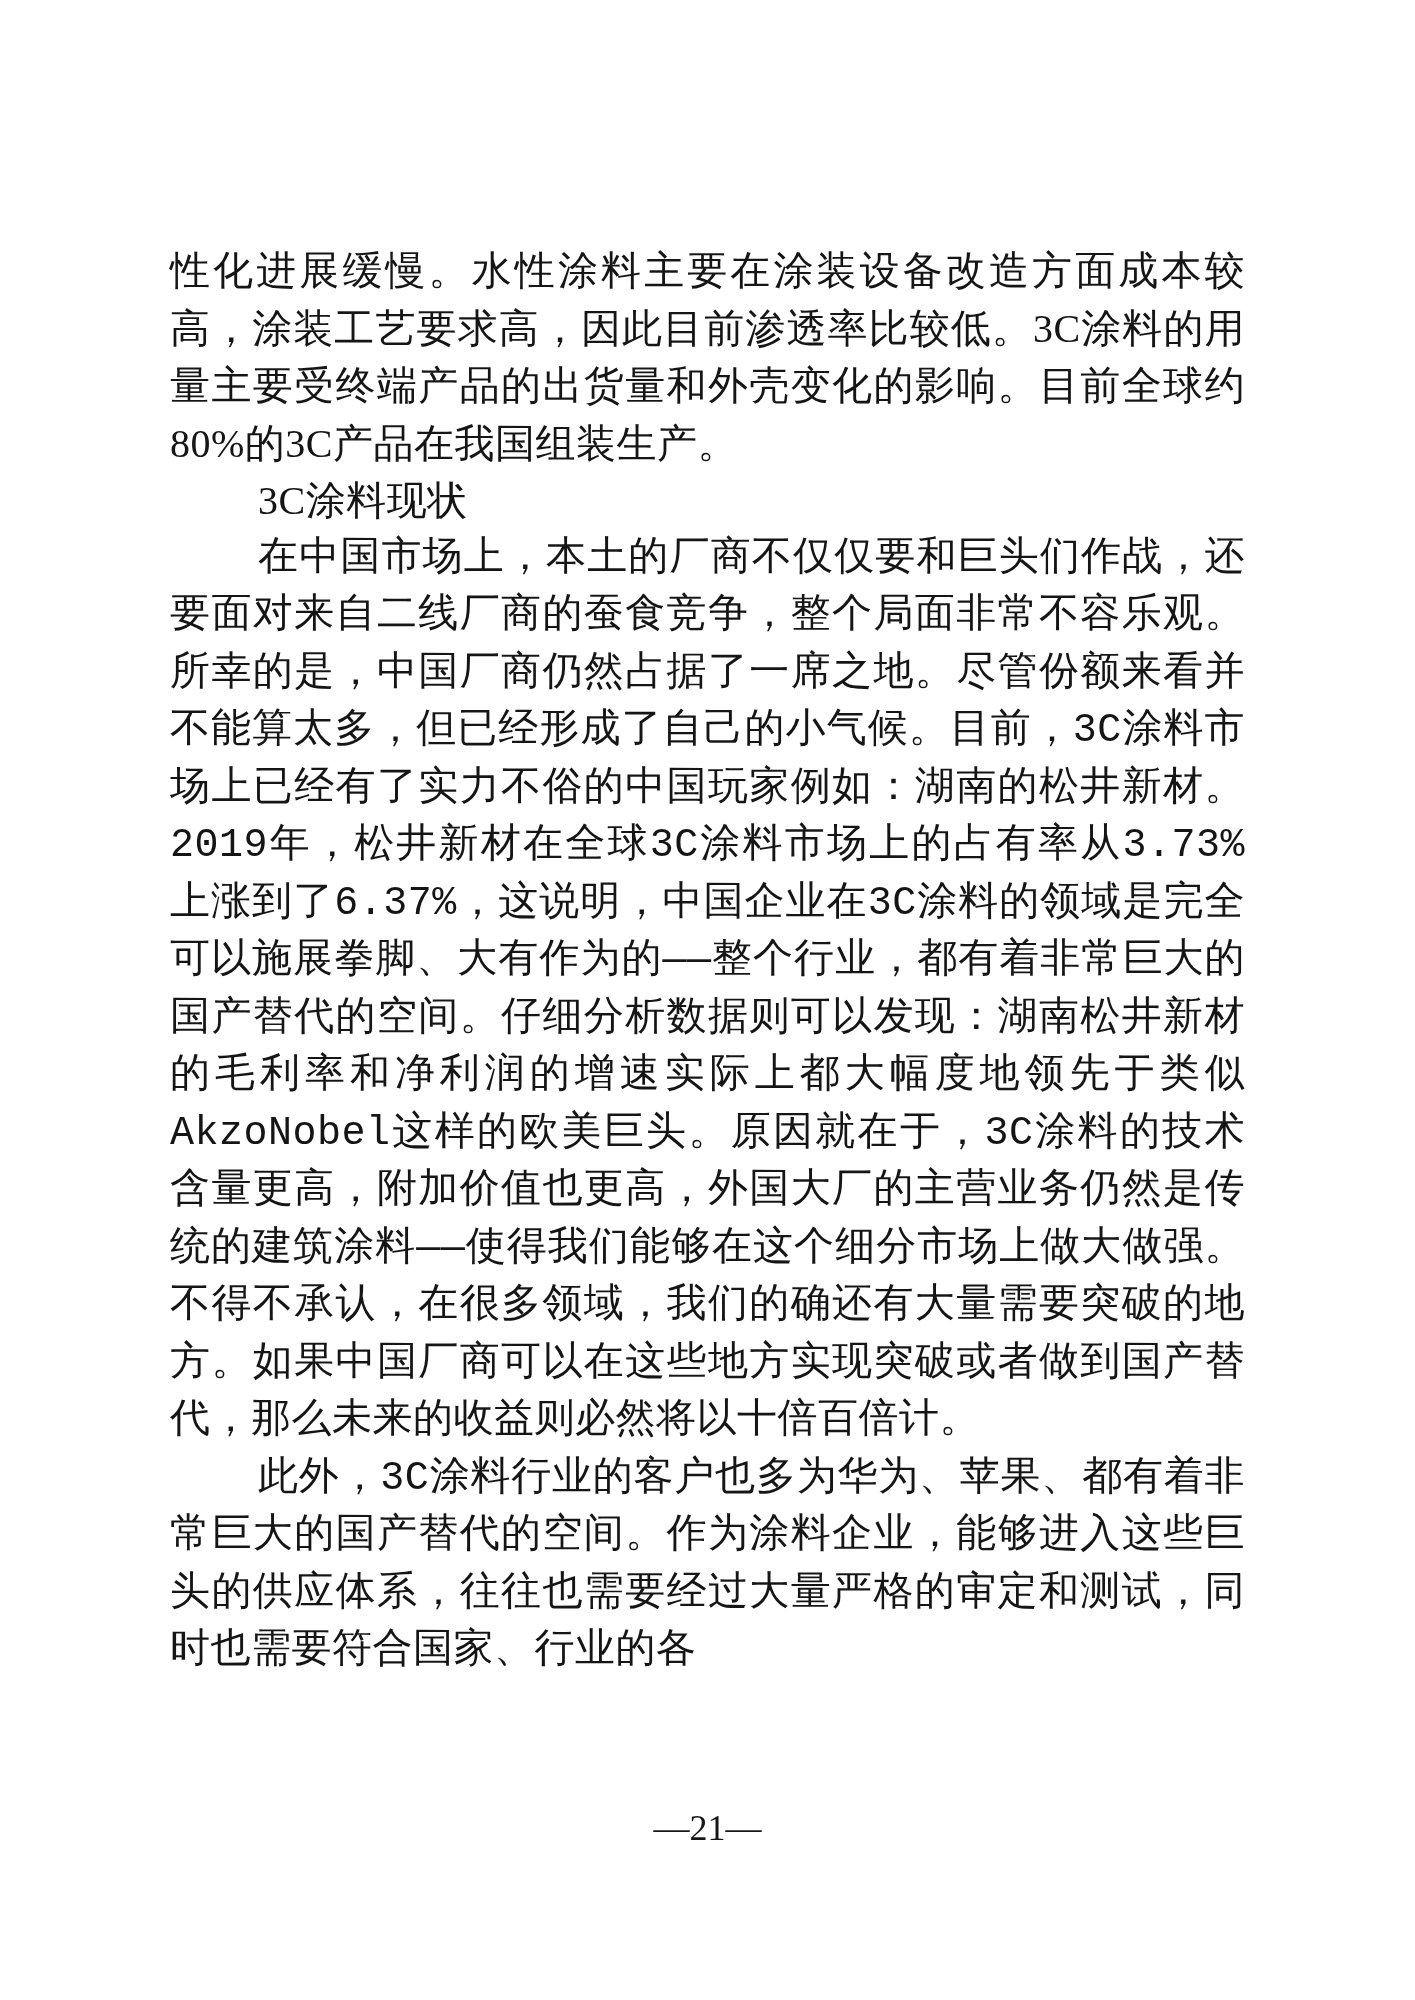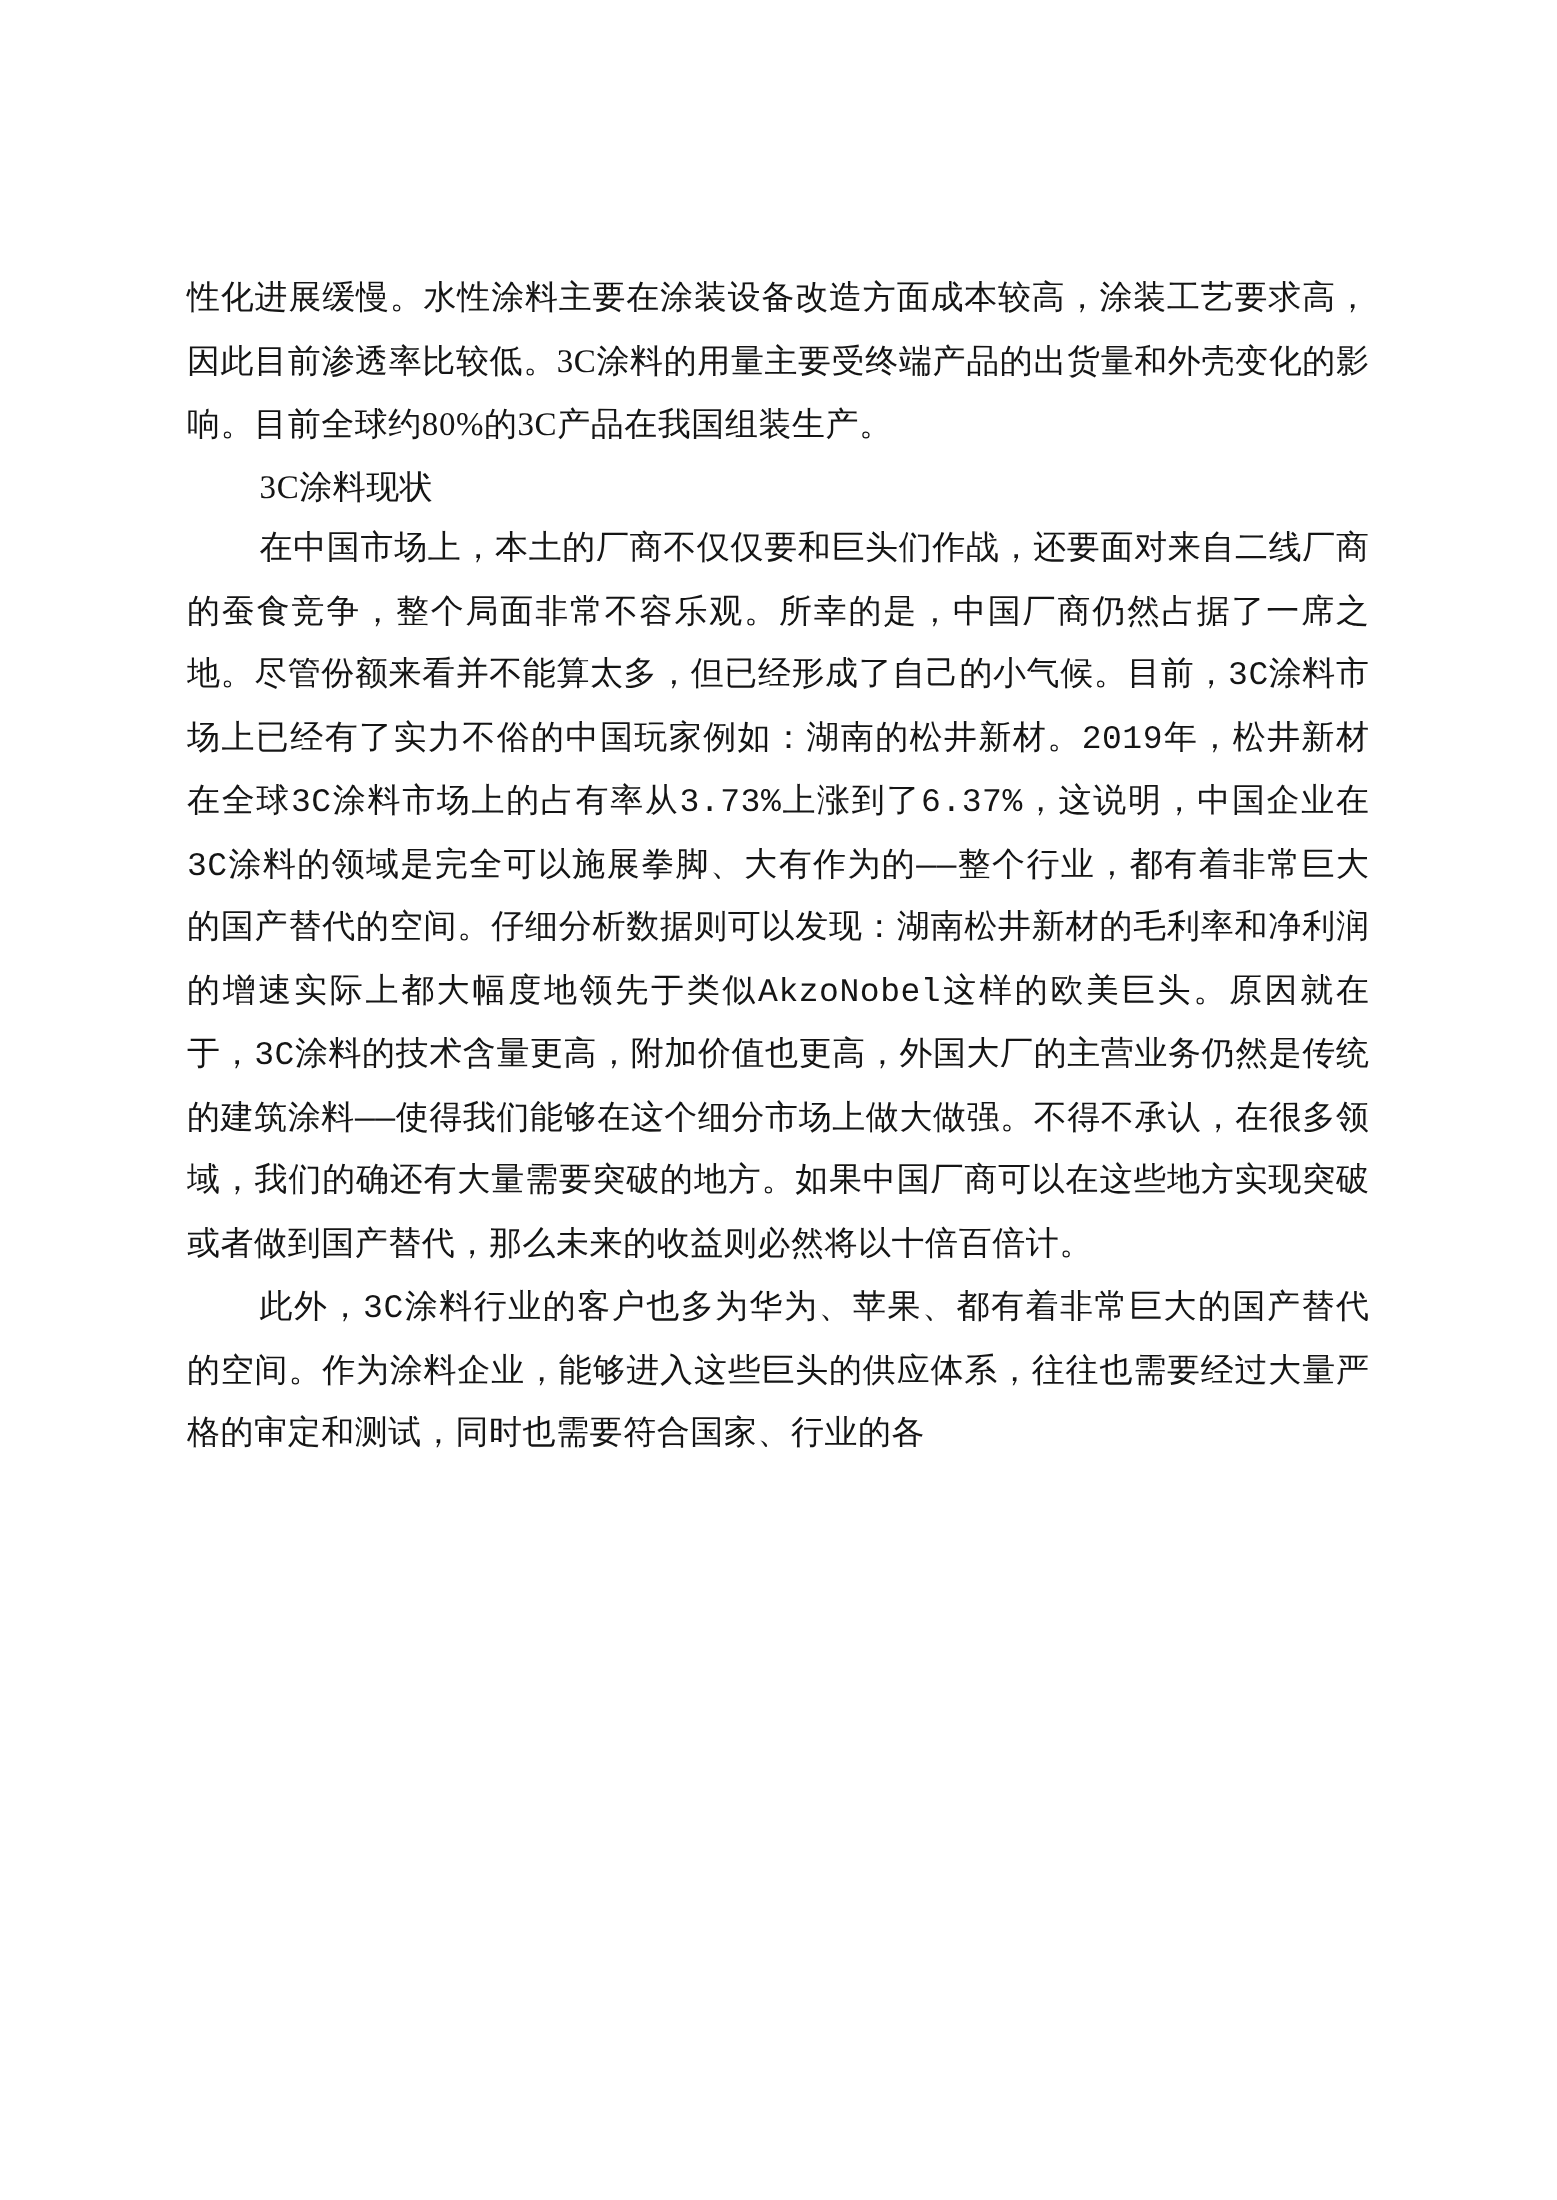--- a/index.html
+++ b/index.html
@@ -14,21 +14,21 @@
     background: #ffffff;
     overflow: hidden;
     font-family: "Liberation Serif", "DejaVu Serif", serif;
     color: #151515;
   }
   .content {
     position: absolute;
     left: 170px;
     top: 242px;
     width: 1075px;
-    font-size: 30px;
+    font-size: 40px;
     line-height: 57.5px;
     text-align: justify;
     letter-spacing: 0.5px;
   }
   .para {
     margin: 0;
     padding: 0;
   }
   .para.indent {
     text-indent: 2.2em;
@@ -53,13 +53,14 @@
 </head>
 <body>
 
 <div class="page">
   <div class="content">
     <p class="para">性化进展缓慢。水性涂料主要在涂装设备改造方面成本较高，涂装工艺要求高，因此目前渗透率比较低。3C涂料的用量主要受终端产品的出货量和外壳变化的影响。目前全球约80%的3C产品在我国组装生产。</p>
     <p class="para heading">3C涂料现状</p>
     <p class="para indent">在中国市场上，本土的厂商不仅仅要和巨头们作战，还要面对来自二线厂商的蚕食竞争，整个局面非常不容乐观。所幸的是，中国厂商仍然占据了一席之地。尽管份额来看并不能算太多，但已经形成了自己的小气候。目前，3C涂料市场上已经有了实力不俗的中国玩家例如：湖南的松井新材。2019年，松井新材在全球3C涂料市场上的占有率从3.73%上涨到了6.37%，这说明，中国企业在3C涂料的领域是完全可以施展拳脚、大有作为的——整个行业，都有着非常巨大的国产替代的空间。仔细分析数据则可以发现：湖南松井新材的毛利率和净利润的增速实际上都大幅度地领先于类似AkzoNobel这样的欧美巨头。原因就在于，3C涂料的技术含量更高，附加价值也更高，外国大厂的主营业务仍然是传统的建筑涂料——使得我们能够在这个细分市场上做大做强。不得不承认，在很多领域，我们的确还有大量需要突破的地方。如果中国厂商可以在这些地方实现突破或者做到国产替代，那么未来的收益则必然将以十倍百倍计。</p>
     <p class="para indent">此外，3C涂料行业的客户也多为华为、苹果、都有着非常巨大的国产替代的空间。作为涂料企业，能够进入这些巨头的供应体系，往往也需要经过大量严格的审定和测试，同时也需要符合国家、行业的各</p>
   </div>
+  <div class="footer">—21—</div>
 </div>
 
 </body></html>

